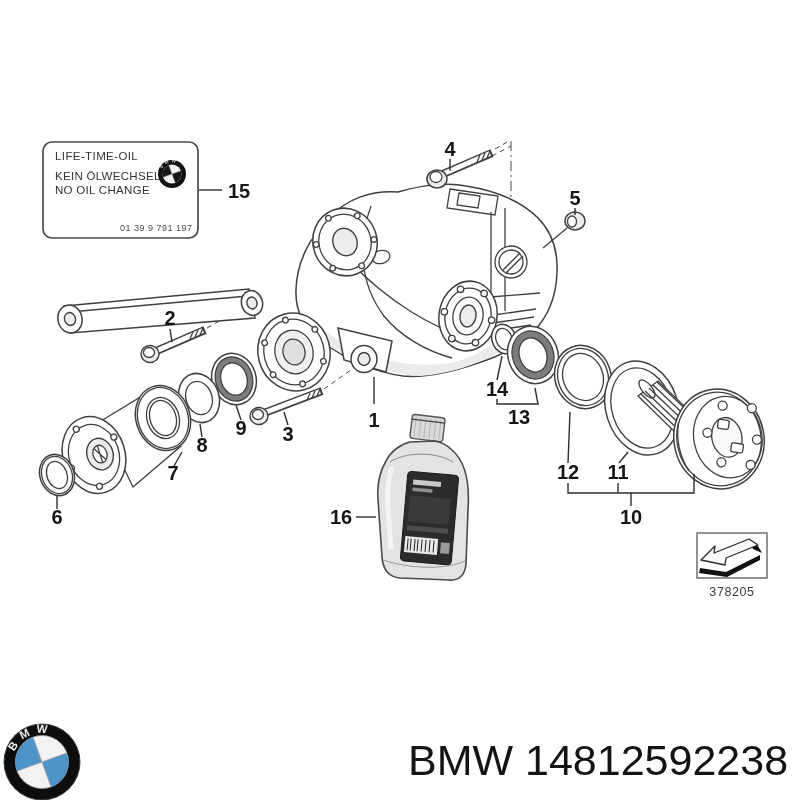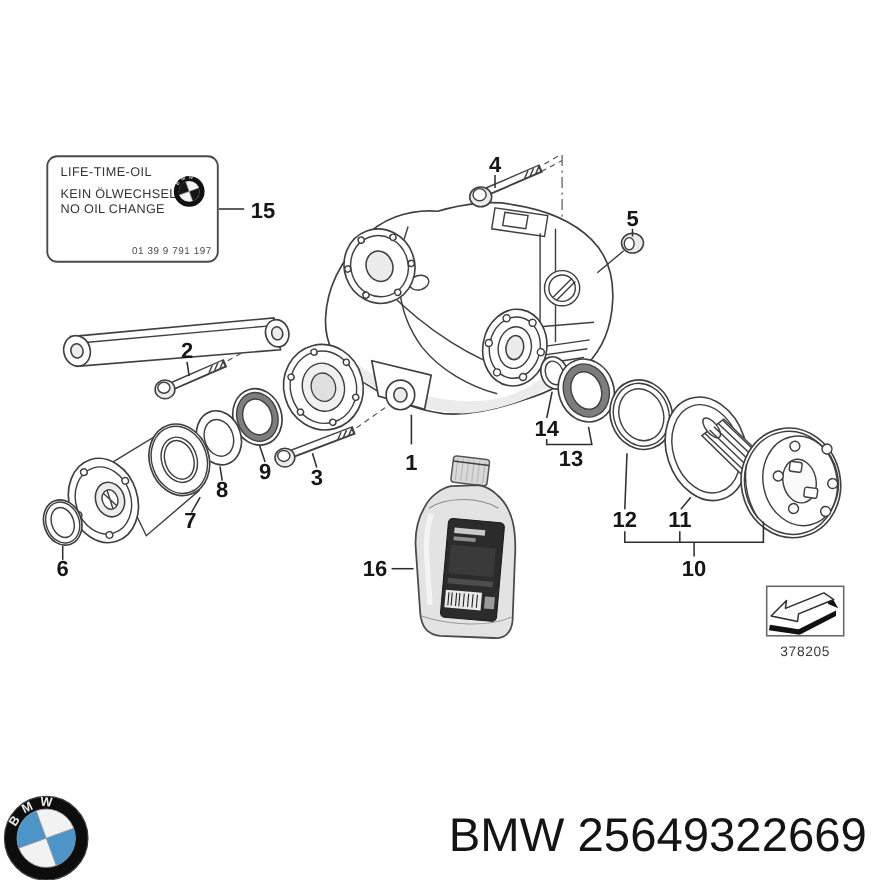--- a/index.html
+++ b/index.html
@@ -322,15 +322,15 @@
       <path d="M40,40 L40,13.5 A26.5,26.5 0 0 0 13.5,40 Z" fill="#4d94c9"></path>
       <path d="M40,40 L40,66.5 A26.5,26.5 0 0 0 66.5,40 Z" fill="#4d94c9"></path>
       <path d="M40,13.5 L40,66.5 M13.5,40 L66.5,40" stroke="#9a9a9a" stroke-width="0.7"></path>
       <path id="bmwarc" d="M11,40 A29,29 0 0 1 69,40" fill="none"></path>
       <text font-size="11.5" font-weight="bold" fill="#ececec" letter-spacing="6" font-family="Liberation Sans, sans-serif">
         <textPath href="#bmwarc" startOffset="22%">BMW</textPath>
       </text>
     </g>
   </svg>
 </div>
-<div class="part-number-text">BMW 25649322669</div>
+<div class="part-number-text">BMW 14812592238</div>
 
 </div>
 
 </body></html>

